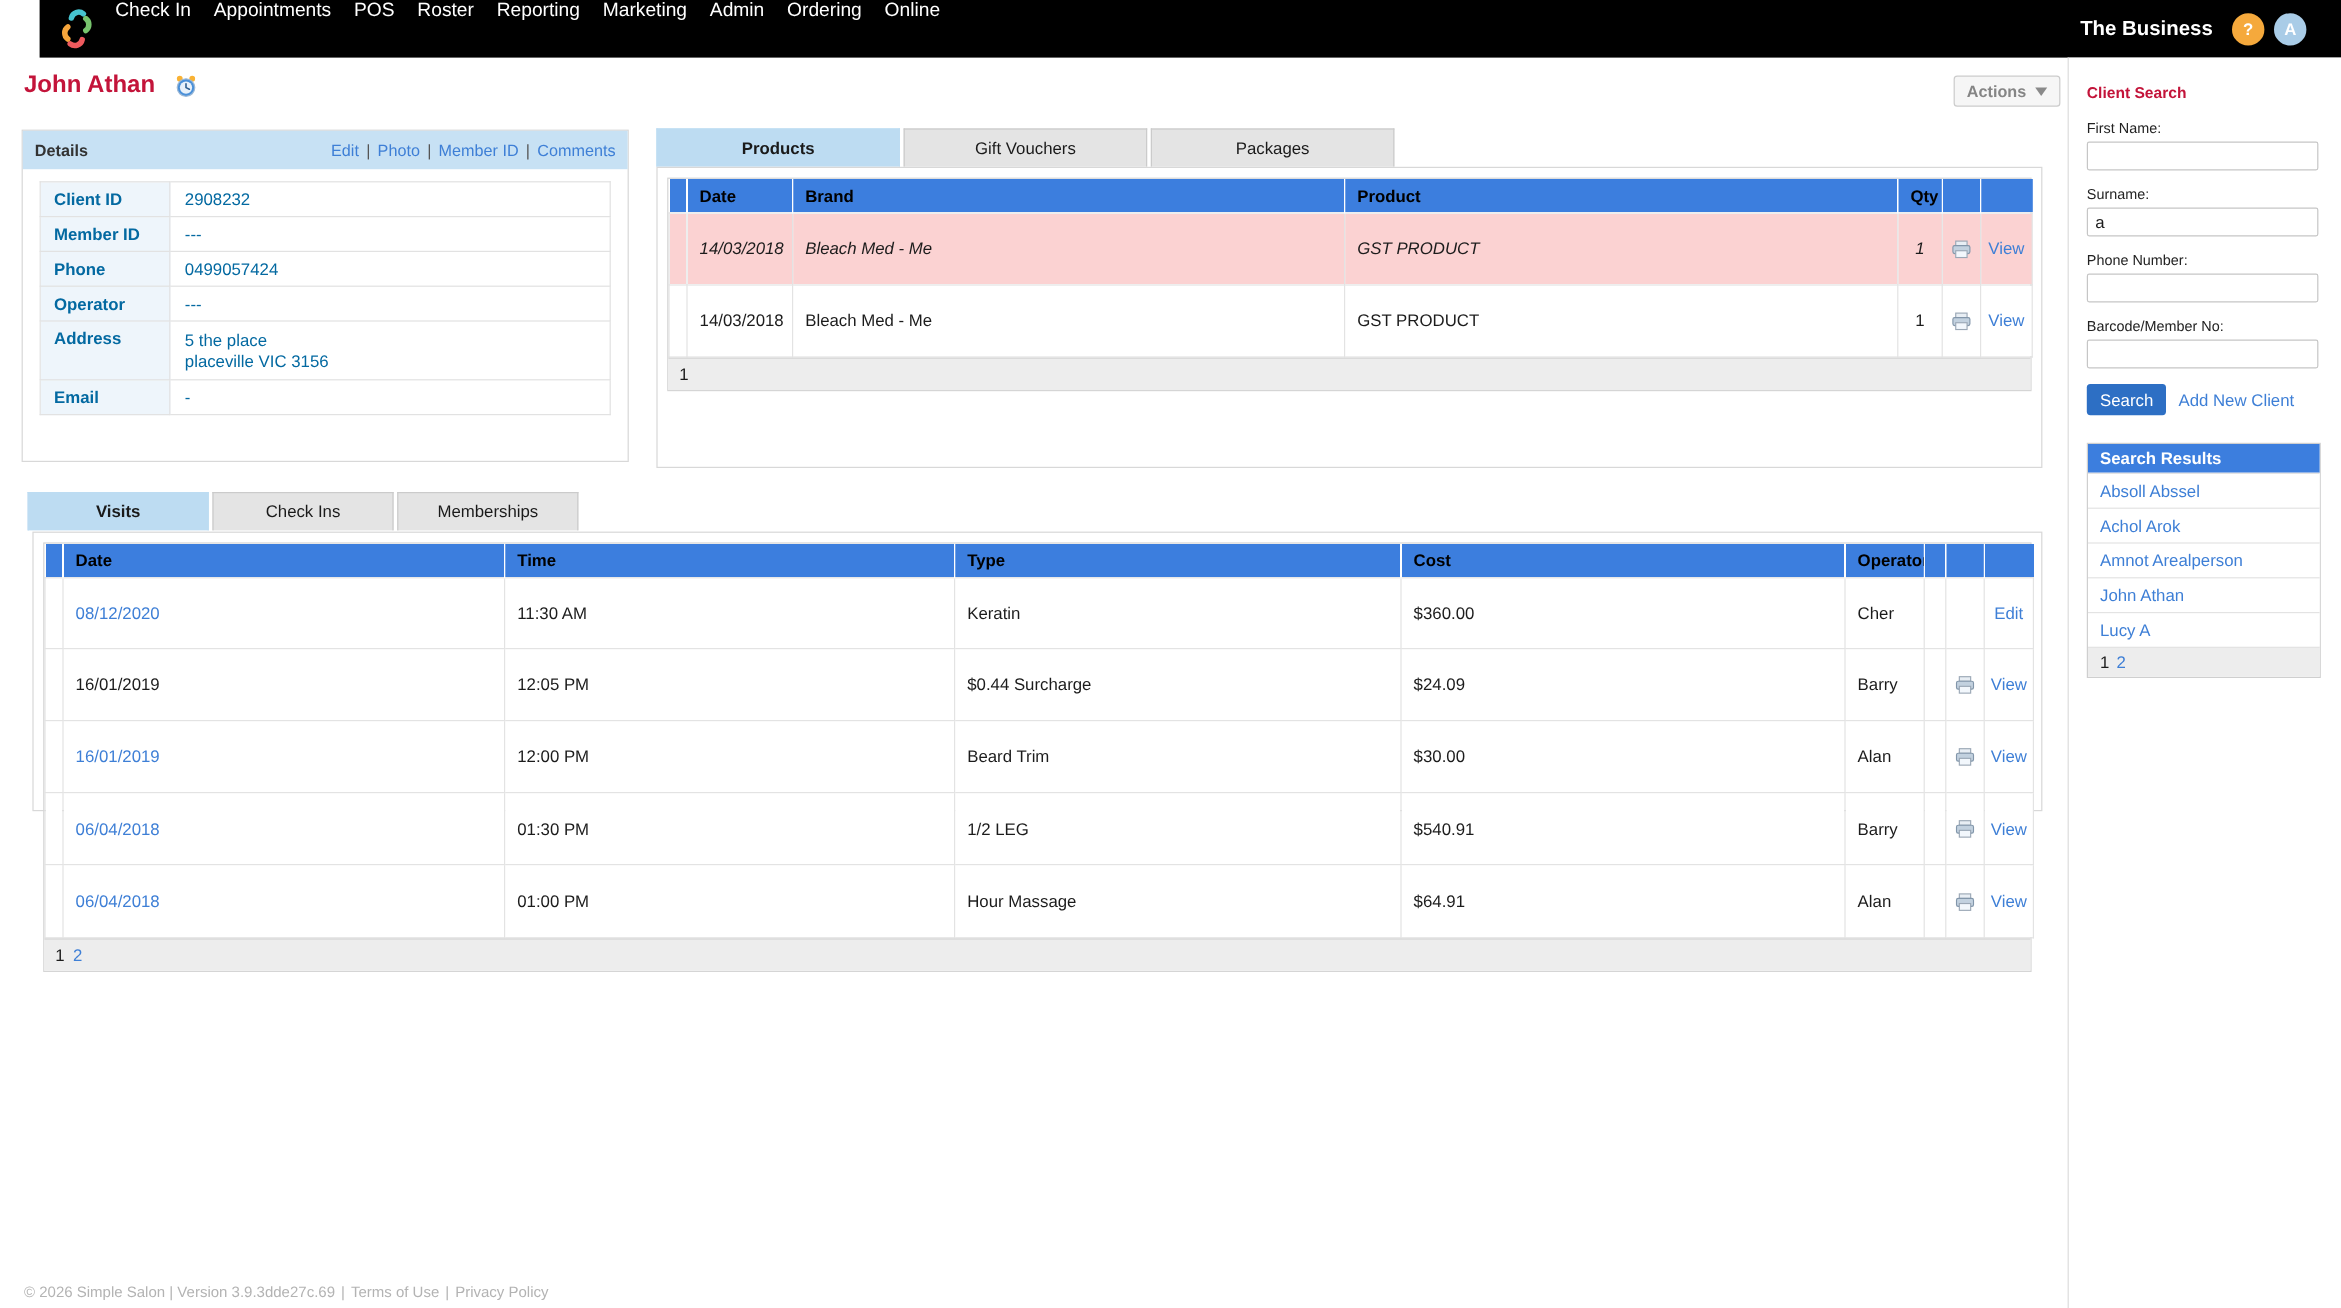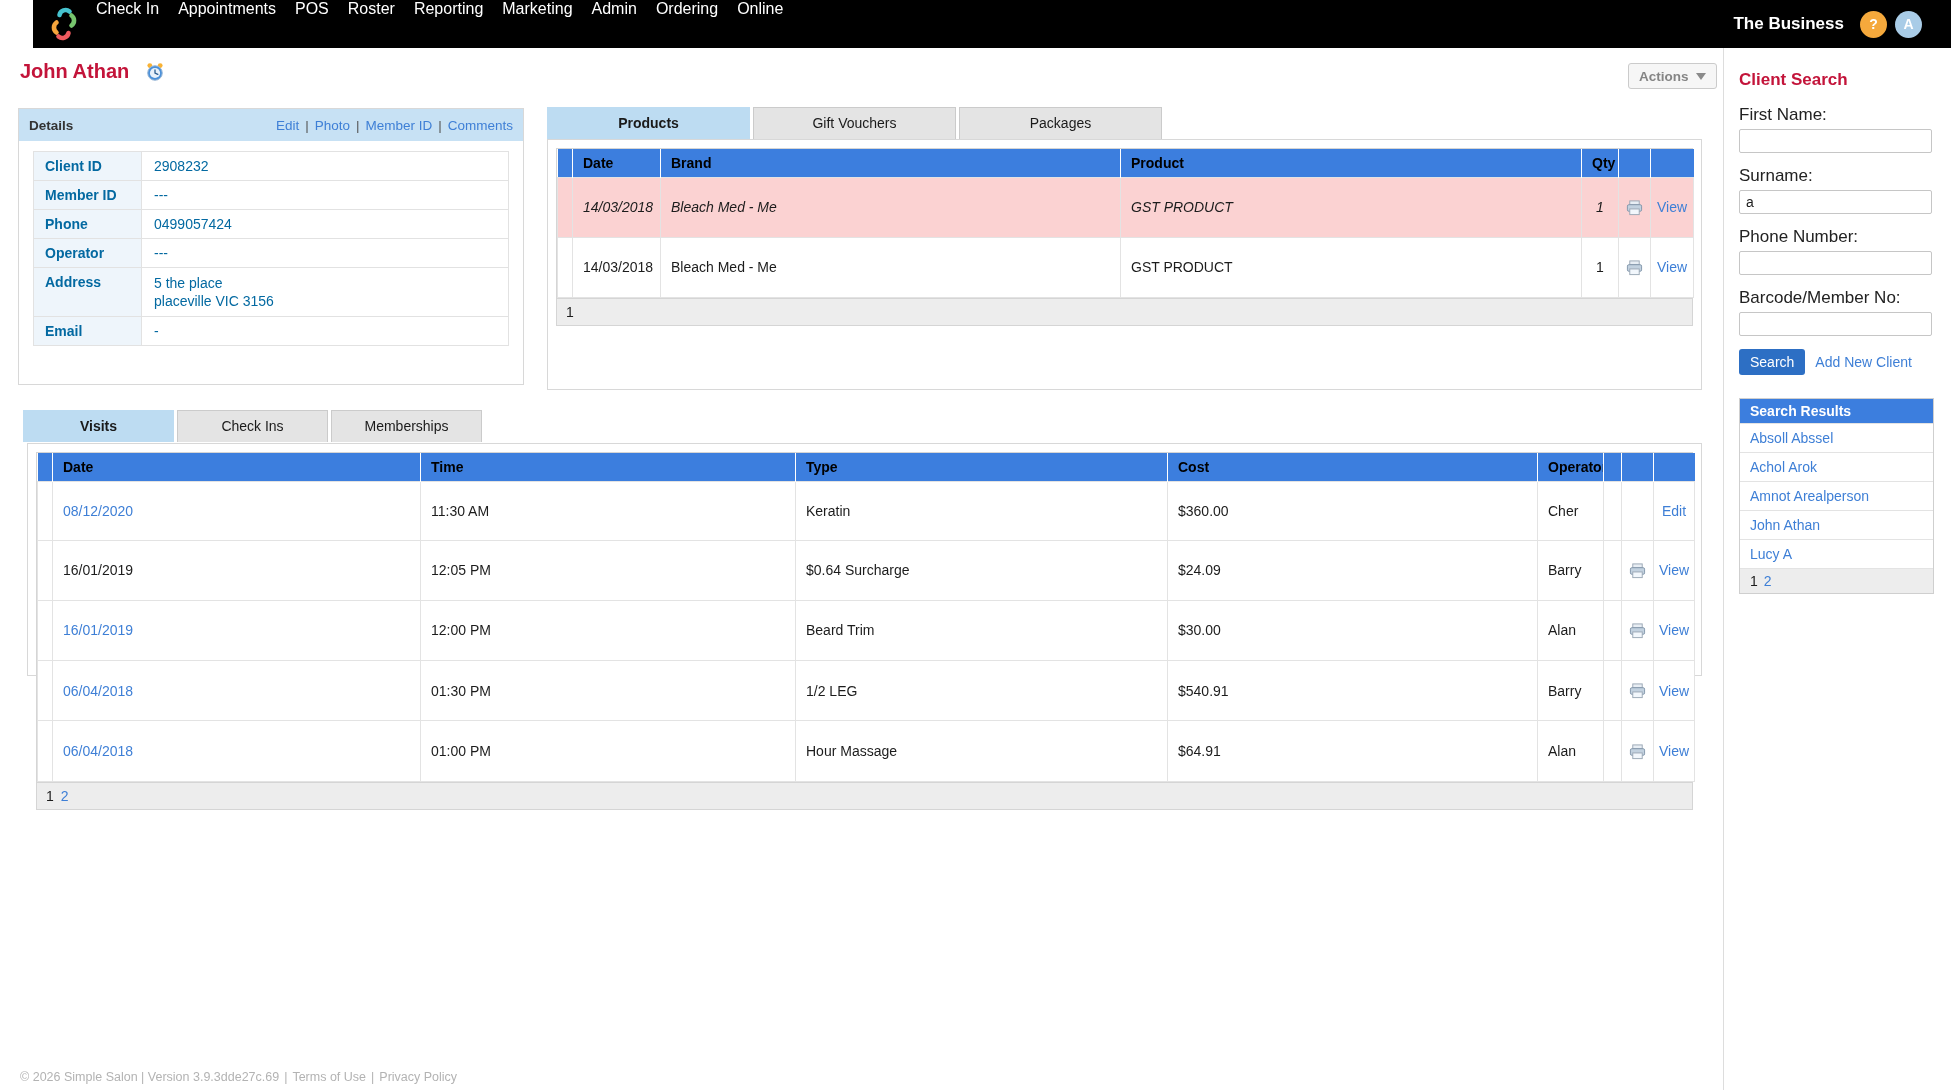--- a/index.html
+++ b/index.html
@@ -56,23 +56,23 @@
   .data th:last-child { border-right:none; }
   .data td { border:1px solid #e3e3e3; padding:21px 10px; height:34px; background:#fff; overflow:hidden; white-space:nowrap; }
   .data tr.pink td { background:#fbd2d2; }
   .data td.it { font-style:italic; }
   .data td.ctr, .data th.ctr { text-align:center; padding-left:2px; padding-right:2px; }
   .pager { background:#ededed; border-top:1px solid #d5d5d5; padding:5px 9px; font-size:14px; color:#1c1c1c; display:flex; gap:7px; }
   .printer-icon { display:inline-flex; vertical-align:middle; cursor:pointer; }
 
   
   .sidebar { position:absolute; left:1723px; top:0; width:228px; height:100%; border-left:1px solid #ddd; padding:22px 0 0 15px; background:#fff; }
-  .cs-title { color:#c3143a; font-weight:bold; font-size:17px; margin-bottom:15px; }
+  .cs-title { color:#c3143a; font-weight:bold; font-size:13px; margin-bottom:15px; }
   .field { margin-bottom:13px; }
-  .field label { display:block; font-size:17px; color:#222; margin-bottom:4px; }
+  .field label { display:block; font-size:12px; color:#222; margin-bottom:4px; }
   .field input { width:193px; height:24px; border:1px solid #c6c6c6; border-radius:2px; font-size:14px; padding:0 6px; font-family:inherit; color:#1c1c1c; }
   .search-row { display:flex; align-items:center; gap:10px; margin-top:3px; font-size:14px; }
   .search-btn { background:#2d6fc4; color:#fff; border:none; border-radius:3px; font-size:14px; padding:5px 11px; font-family:inherit; cursor:pointer; }
   .results { margin-top:23px; width:195px; border:1px solid #cfcfcf; font-size:14px; }
   .results-header { background:#3c7ede; color:#fff; font-weight:bold; padding:4px 10px; }
   .result-item { padding:6px 10px; border-top:1px solid #e3e3e3; color:#3e7fd6; cursor:pointer; background:#fff; }
   .results .pager { border-top:1px solid #e3e3e3; padding:4px 10px; gap:6px; }
   .pager .cur { color:#1c1c1c; }
   .pager .next { color:#3e7fd6; cursor:pointer; }
 
@@ -287,21 +287,21 @@
               <td>$360.00</td>
               <td>Cher</td>
               <td></td>
               <td class="ctr"></td>
               <td class="ctr"><a class="blue-link">Edit</a></td>
             </tr>
             <tr>
               <td></td>
               <td>16/01/2019</td>
               <td>12:05 PM</td>
-              <td>$0.64 Surcharge</td>
+              <td>$0.44 Surcharge</td>
               <td>$24.09</td>
               <td>Barry</td>
               <td></td>
               <td class="ctr">
                 <span class="printer-icon">
                   <svg width="17" height="16" viewBox="0 0 18 16">
                     <rect x="4" y="0.5" width="10" height="4" fill="#e8eef4" stroke="#9aa7b5"></rect>
                     <rect x="1.5" y="4.5" width="15" height="7" rx="1.5" fill="#c2d1df" stroke="#8296aa"></rect>
                     <rect x="4" y="9" width="10" height="6" fill="#f2f7fc" stroke="#9aa7b5"></rect>
                   </svg>

